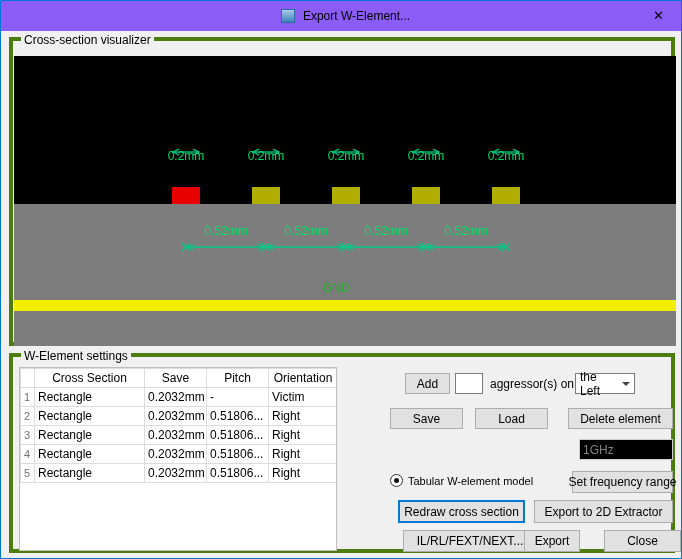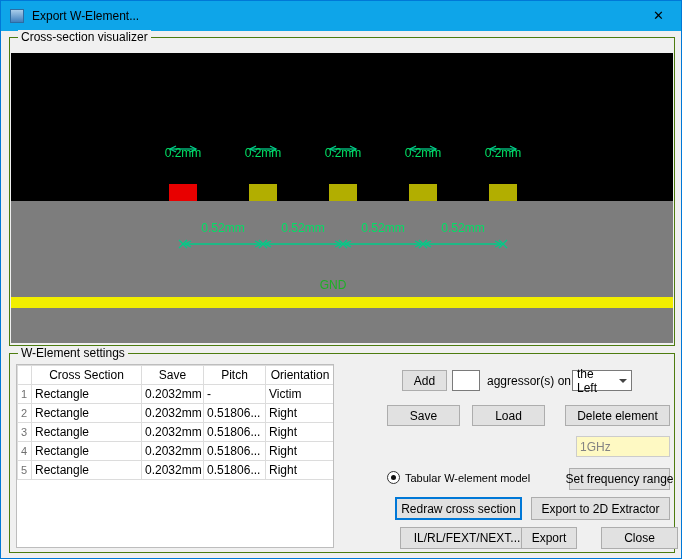--- a/index.html
+++ b/index.html
@@ -5,28 +5,28 @@
   * { box-sizing: border-box; margin: 0; padding: 0; }
   html,body { background:#ffffff; }
   body { font-family:"Liberation Sans", sans-serif; font-size:12px; color:#000; }
 
   .window {
     position:relative; width:682px; height:559px;
     background:#f0f0f0; border:1px solid var(--accent,#0078d7); overflow:hidden;
   }
 
   
-  .titlebar { position:absolute; left:0; top:0; width:100%; height:30px; background:#0ea5e9; display:flex; align-items:center; }
+  .titlebar { position:absolute; left:0; top:0; width:100%; height:30px; background:#8b5cf6; display:flex; align-items:center;justify-content:center; }
   .app-icon { width:14px; height:14px; margin-left:9px; border:1px solid #2d6ca2; background:linear-gradient(#a9cdea,#3f7fbd); flex:none; }
   .titlebar .title { margin-left:8px; font-size:12px; }
   .close-btn { position:absolute; right:0; top:0; width:45px; height:29px; display:flex; align-items:center; justify-content:center; cursor:default; }
   .close-btn span { font-size:13px; line-height:1; }
 
   
-  .group { position:absolute; border:1px solid #4d7c0f; background:#f0f0f0; }
+  .group { position:absolute; border:4px solid #4d7c0f; background:#f0f0f0; }
   .group-label { position:absolute; top:-8px; left:8px; background:#f0f0f0; padding:0 3px; font-size:12px; white-space:nowrap; }
   .viz-group { left:8px; top:36px; width:666px; height:309px; }
   .settings-group { left:8px; top:352px; width:666px; height:200px; }
 
   
   .canvas { position:absolute; left:1px; top:15px; width:662px; height:290px; background:var(--canvas-bg,#000); overflow:hidden; }
   .substrate { position:absolute; left:0; top:148px; width:100%; height:142px; background:var(--substrate,#7d7d7d); }
   .gnd-plane { position:absolute; left:0; top:244px; width:100%; height:11px; background:var(--ground-plane,#f2ee00); }
   .conductor { position:absolute; top:131px; width:28px; height:17px; background:var(--aggressor,#b2ae00); }
   .conductor.victim { background:var(--victim,#e80000); }
@@ -47,21 +47,21 @@
   table.grid th, table.grid td { border:1px solid #dcdcdc; height:19px; padding:0 3px; overflow:hidden; white-space:nowrap; font-weight:normal; }
   table.grid th { text-align:center; }
   table.grid td { text-align:left; }
   td.rownum, th.rownum-h { text-align:center; font-size:11px; color:#707070; padding:0 1px; }
 
   
   .btn { position:absolute; background:#e1e1e1; border:1px solid #adadad; font-family:inherit; font-size:12px; color:#000;
          display:flex; align-items:center; justify-content:center; white-space:nowrap; cursor:default; padding:0 2px; }
   .btn.default { border-color:var(--accent,#0078d7); box-shadow: inset 0 0 0 1px var(--accent,#0078d7); }
   .tinput { position:absolute; background:#ffffff; border:1px solid #7a7a7a; font-family:inherit; font-size:12px; padding:0 3px; }
-  .tinput:disabled { background:#fef9c3; color:#838383; border-color:#cccccc; }
+  .tinput:disabled { background:#000000; color:#838383; border-color:#cccccc; }
   .label { position:absolute; font-size:12px; white-space:nowrap; }
   .dropdown { position:absolute; background:#ffffff; border:1px solid #7a7a7a; display:flex; align-items:center; justify-content:space-between; padding:0 4px; font-size:12px; cursor:default; }
   .chev { width:0; height:0; border-left:4px solid transparent; border-right:4px solid transparent; border-top:4px solid #444; margin-left:4px; flex:none; }
   .radio-row { position:absolute; display:flex; align-items:center; gap:5px; cursor:default; }
   .radio { width:13px; height:13px; border:1px solid #333; border-radius:50%; background:#fff; position:relative; flex:none; }
   .radio.checked::after { content:""; position:absolute; left:3px; top:3px; width:5px; height:5px; border-radius:50%; background:#111; }
   .radio-label { font-size:11px; white-space:nowrap; }
 
   
   .btn-add      { left:392px; top:16px;  width:45px;  height:21px; }

